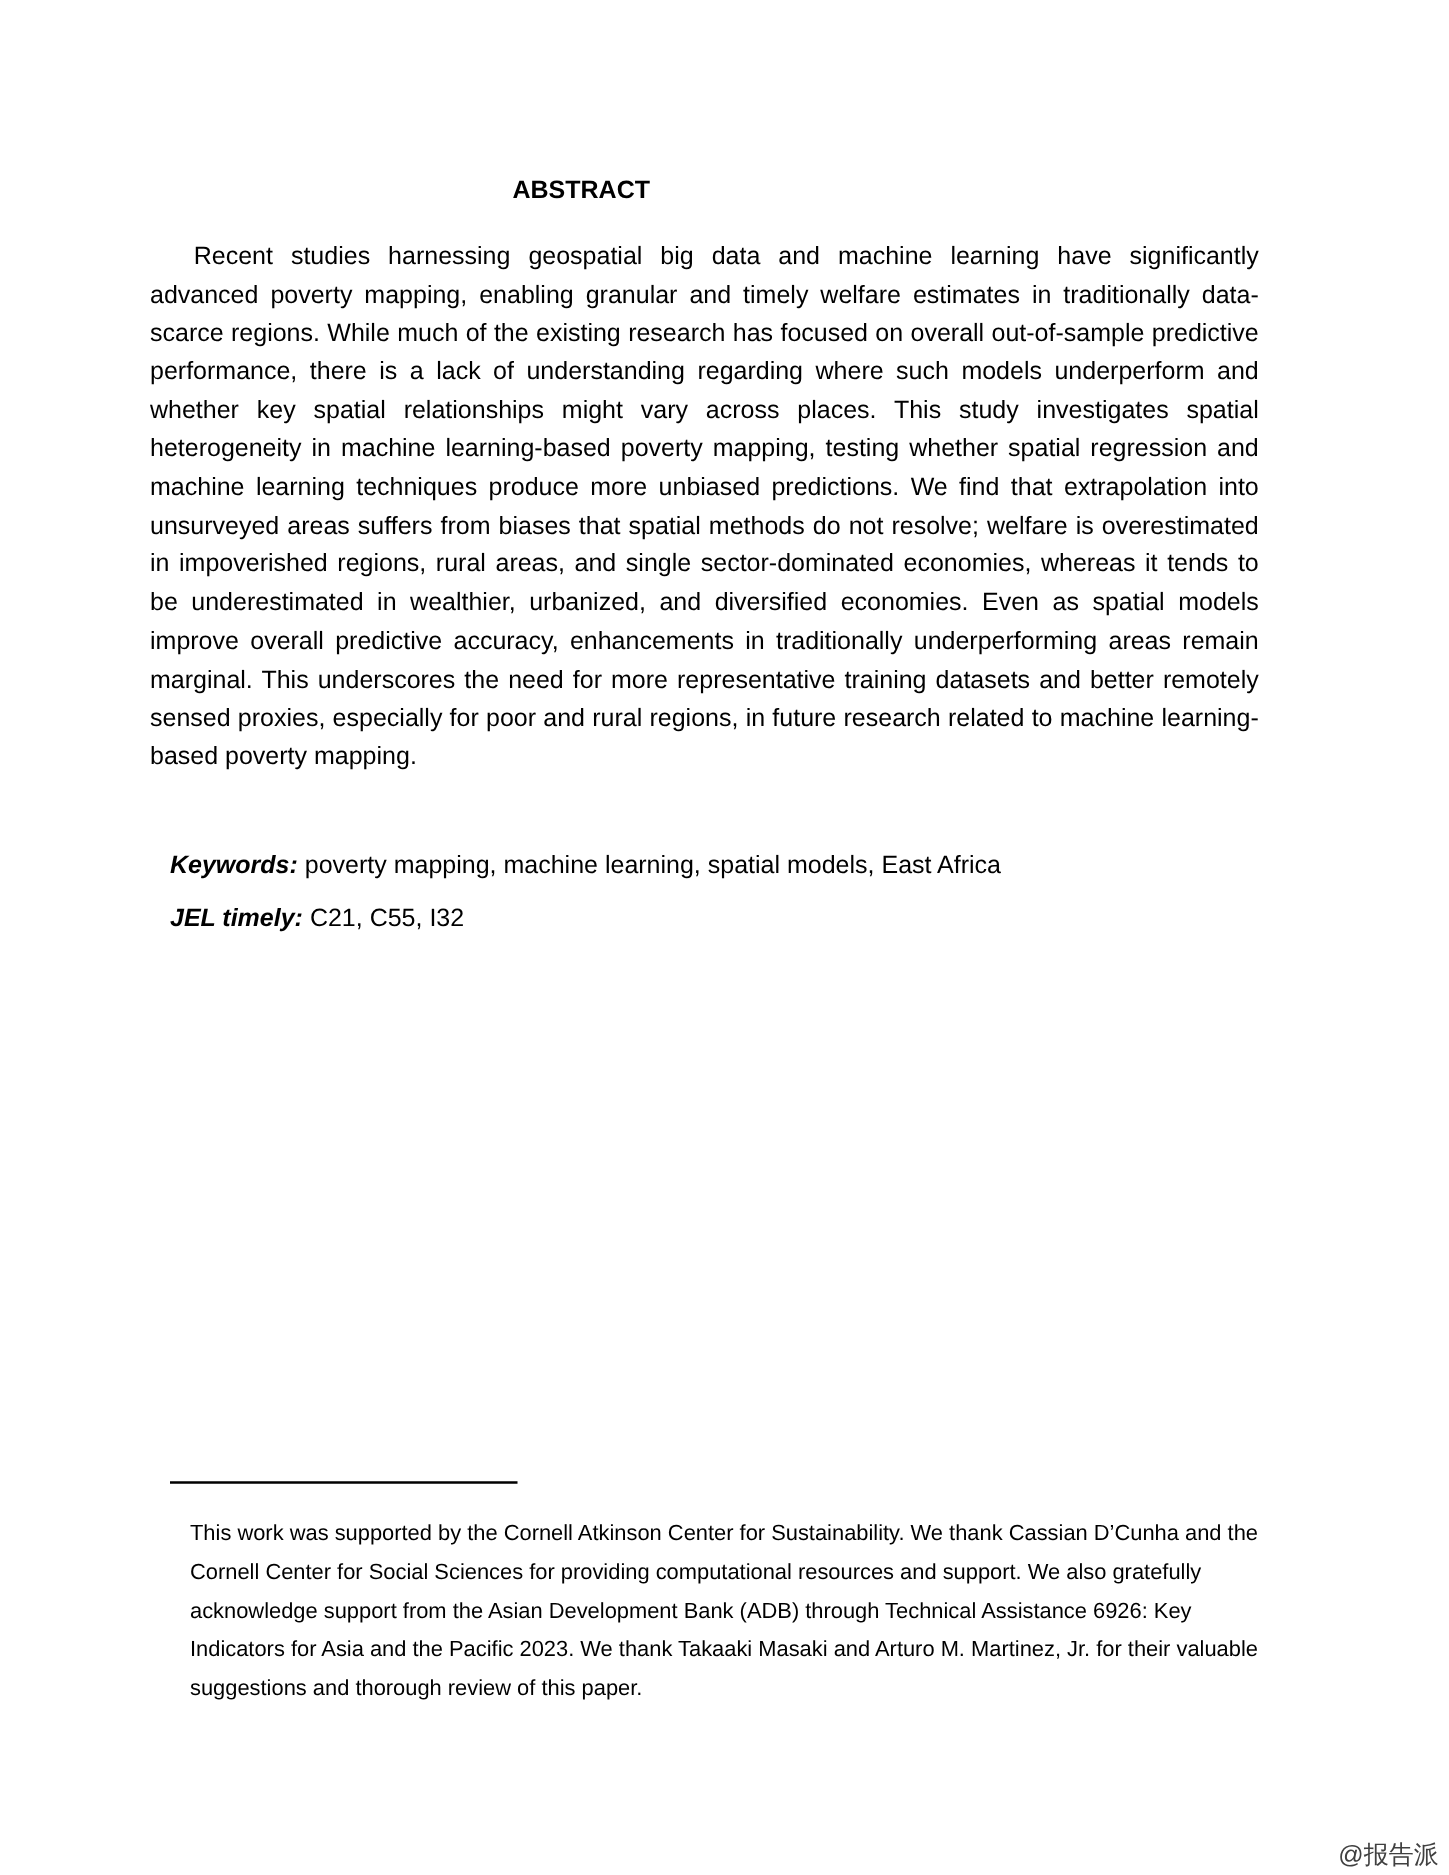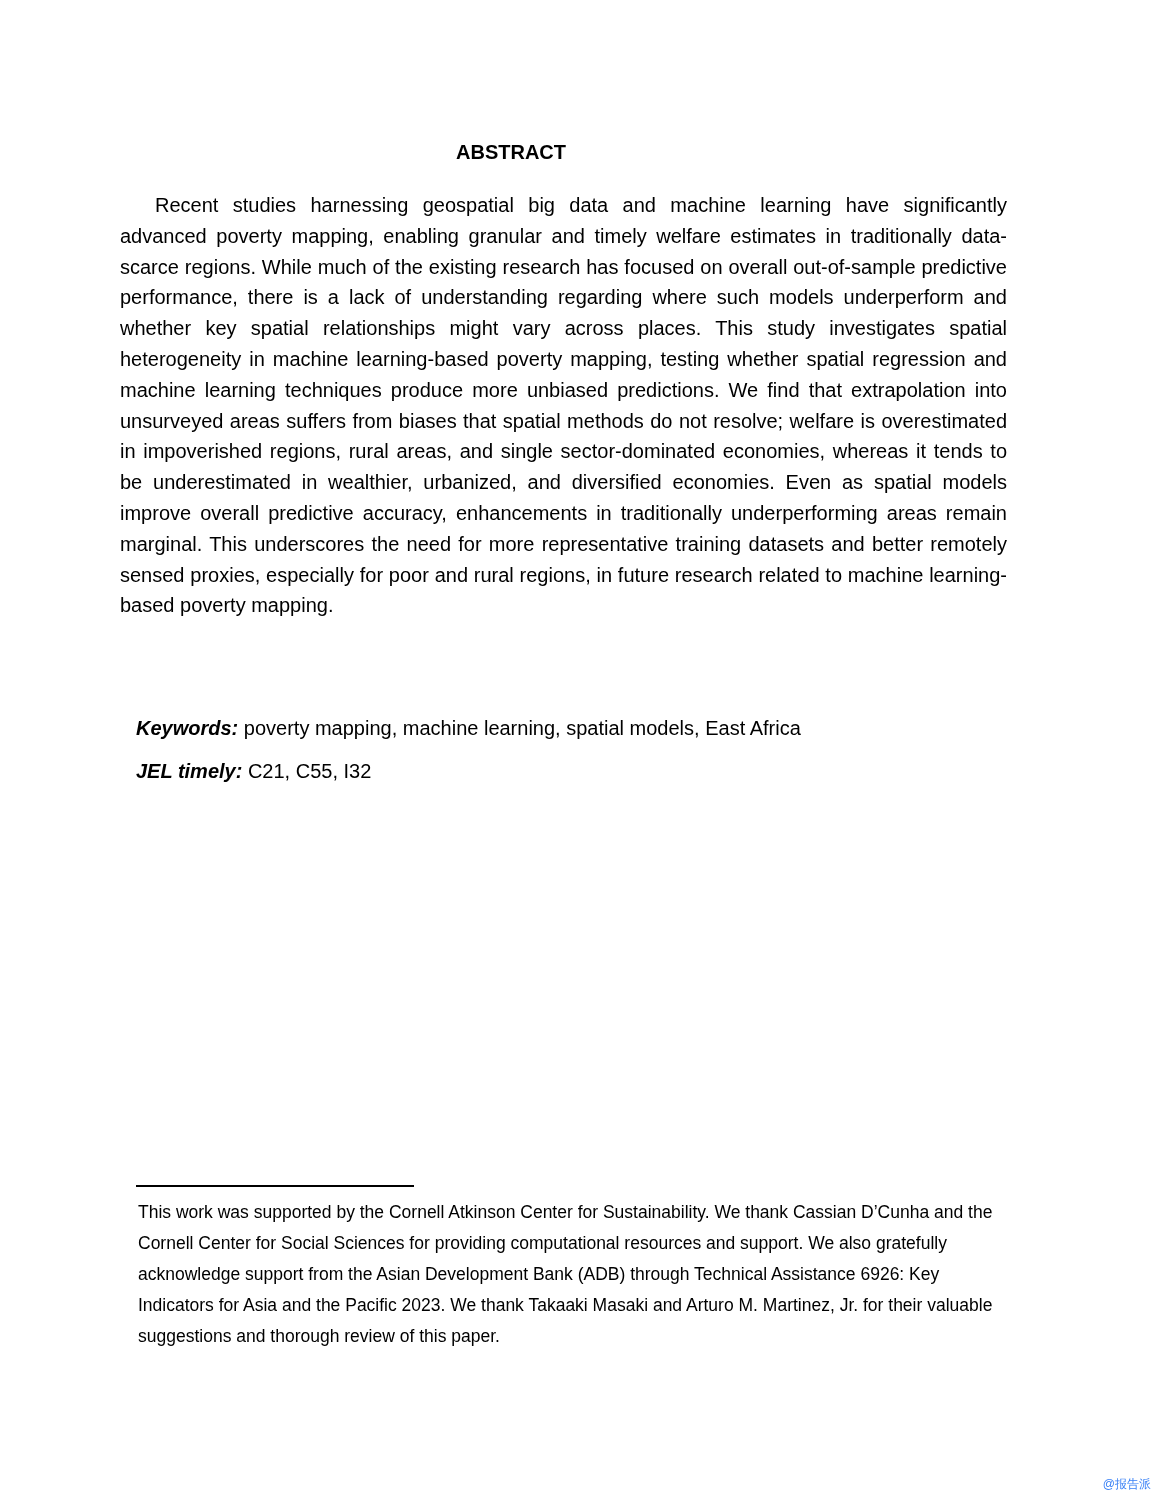--- a/index.html
+++ b/index.html
@@ -3,44 +3,44 @@
 <meta charset="utf-8">
 <style>
   html, body { margin: 0; padding: 0; background: #ffffff; }
   body {
     width: 1159px; height: 1500px; position: relative; overflow: hidden;
     font-family: "Liberation Sans", sans-serif; color: #000;
   }
   .page { position: absolute; left: 0; top: 0; width: 1159px; height: 1500px; }
   .abstract-title {
     position: absolute; top: 139px; left: 0; width: 930px;
-    text-align: center; font-weight: bold; font-size: 20px; line-height: 26px; padding-left: 46px;
+    text-align: center; font-weight: bold; font-size: 20px; line-height: 26px;
   }
   .abstract-body {
     position: absolute; top: 190px; left: 120px; width: 887px;
     font-size: 20px; line-height: 30.8px; text-align: justify;
     text-indent: 35px; margin: 0;
   }
   .meta-line {
-    position: absolute; left: 136px; font-size: 20px; line-height: 26px; margin-top: 36px;
+    position: absolute; left: 136px; font-size: 20px; line-height: 26px;
   }
   .meta-line .label { font-weight: bold; font-style: italic; }
   .keywords { top: 679px; }
   .jel { top: 722px; }
   .footnote-rule {
     position: absolute; top: 1185px; left: 136px; width: 278px; height: 0;
     border-top: 2px solid #000;
   }
   .footnote {
     position: absolute; top: 1195px; left: 136px; width: 880px;
-    font-size: 17.5px; line-height: 31px; margin: 2px;
+    font-size: 17.5px; line-height: 31px; margin: 16px;
   }
   .watermark {
     position: absolute; right: 8px; bottom: 6px;
-    font-size: 12px; color: #3b82f6; line-height: 20px;
+    font-size: 20px; color: #404040; line-height: 20px;
   }
 </style>
 </head>
 <body>
 
 <div class="page">
   <div class="abstract-title">ABSTRACT</div>
   <p class="abstract-body">Recent studies harnessing geospatial big data and machine learning have significantly advanced poverty mapping, enabling granular and timely welfare estimates in traditionally data-scarce regions. While much of the existing research has focused on overall out-of-sample predictive performance, there is a lack of understanding regarding where such models underperform and whether key spatial relationships might vary across places. This study investigates spatial heterogeneity in machine learning-based poverty mapping, testing whether spatial regression and machine learning techniques produce more unbiased predictions. We find that extrapolation into unsurveyed areas suffers from biases that spatial methods do not resolve; welfare is overestimated in impoverished regions, rural areas, and single sector-dominated economies, whereas it tends to be underestimated in wealthier, urbanized, and diversified economies. Even as spatial models improve overall predictive accuracy, enhancements in traditionally underperforming areas remain marginal. This underscores the need for more representative training datasets and better remotely sensed proxies, especially for poor and rural regions, in future research related to machine learning-based poverty mapping.</p>
 
   <div class="meta-line keywords">

